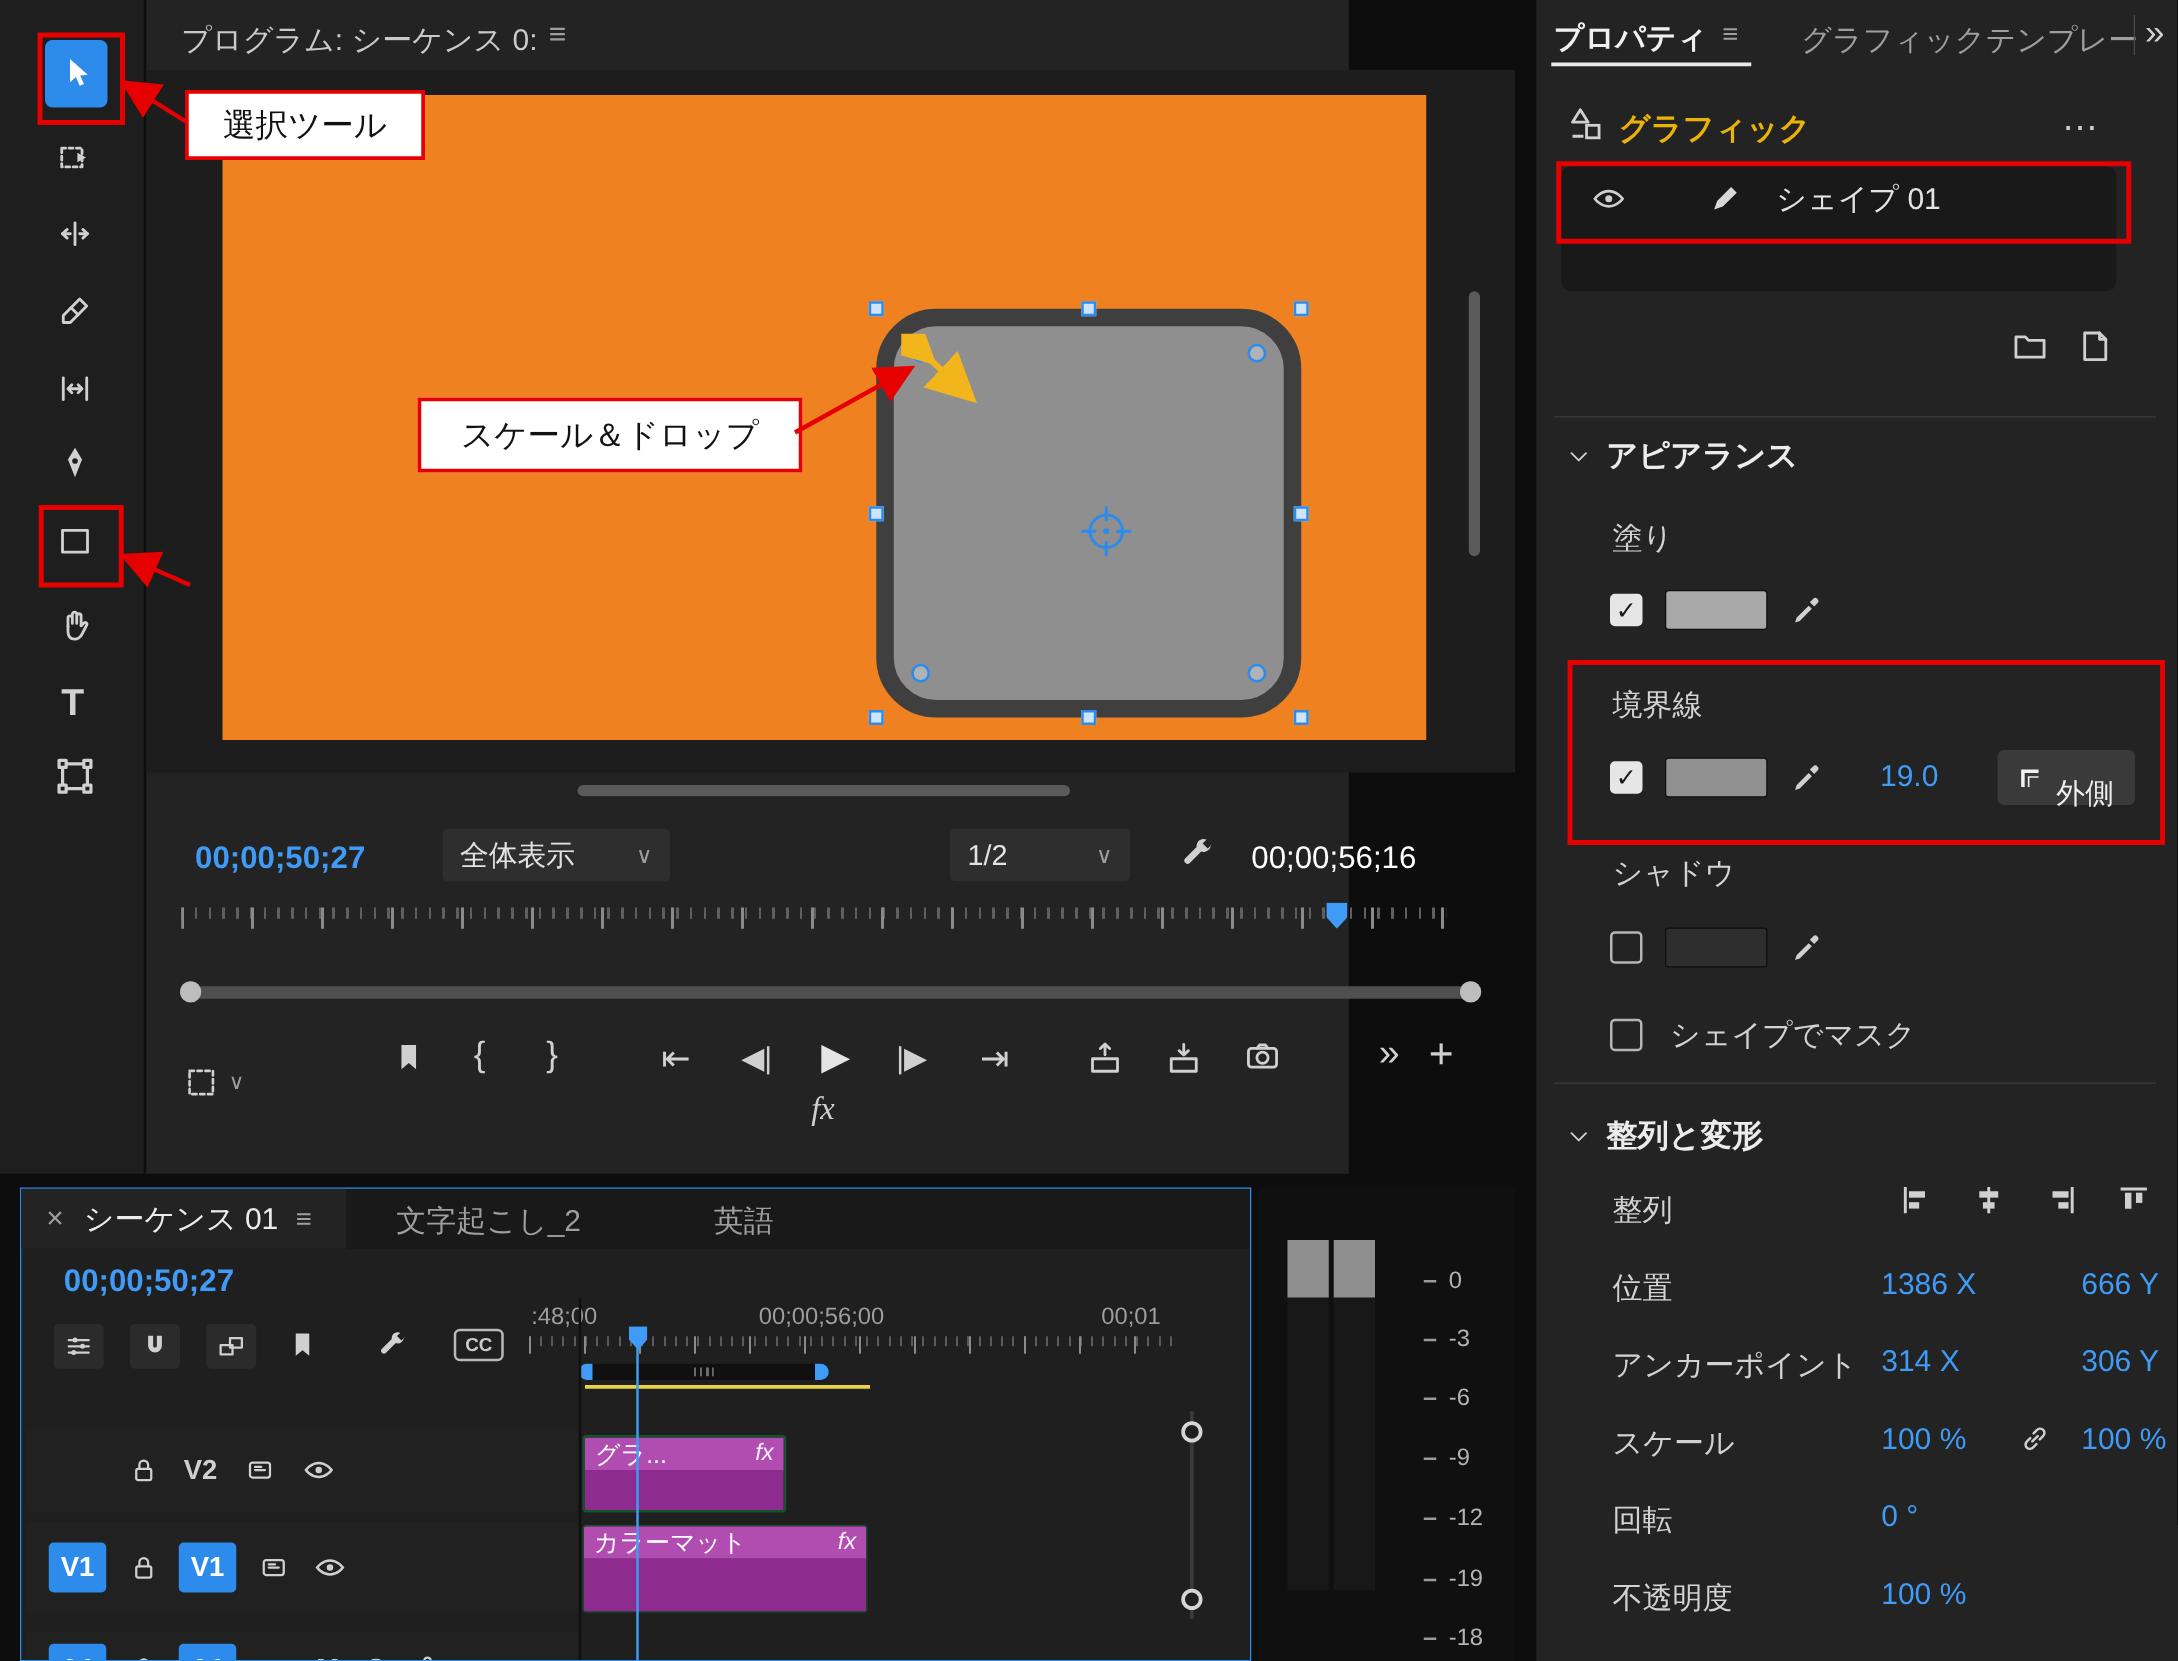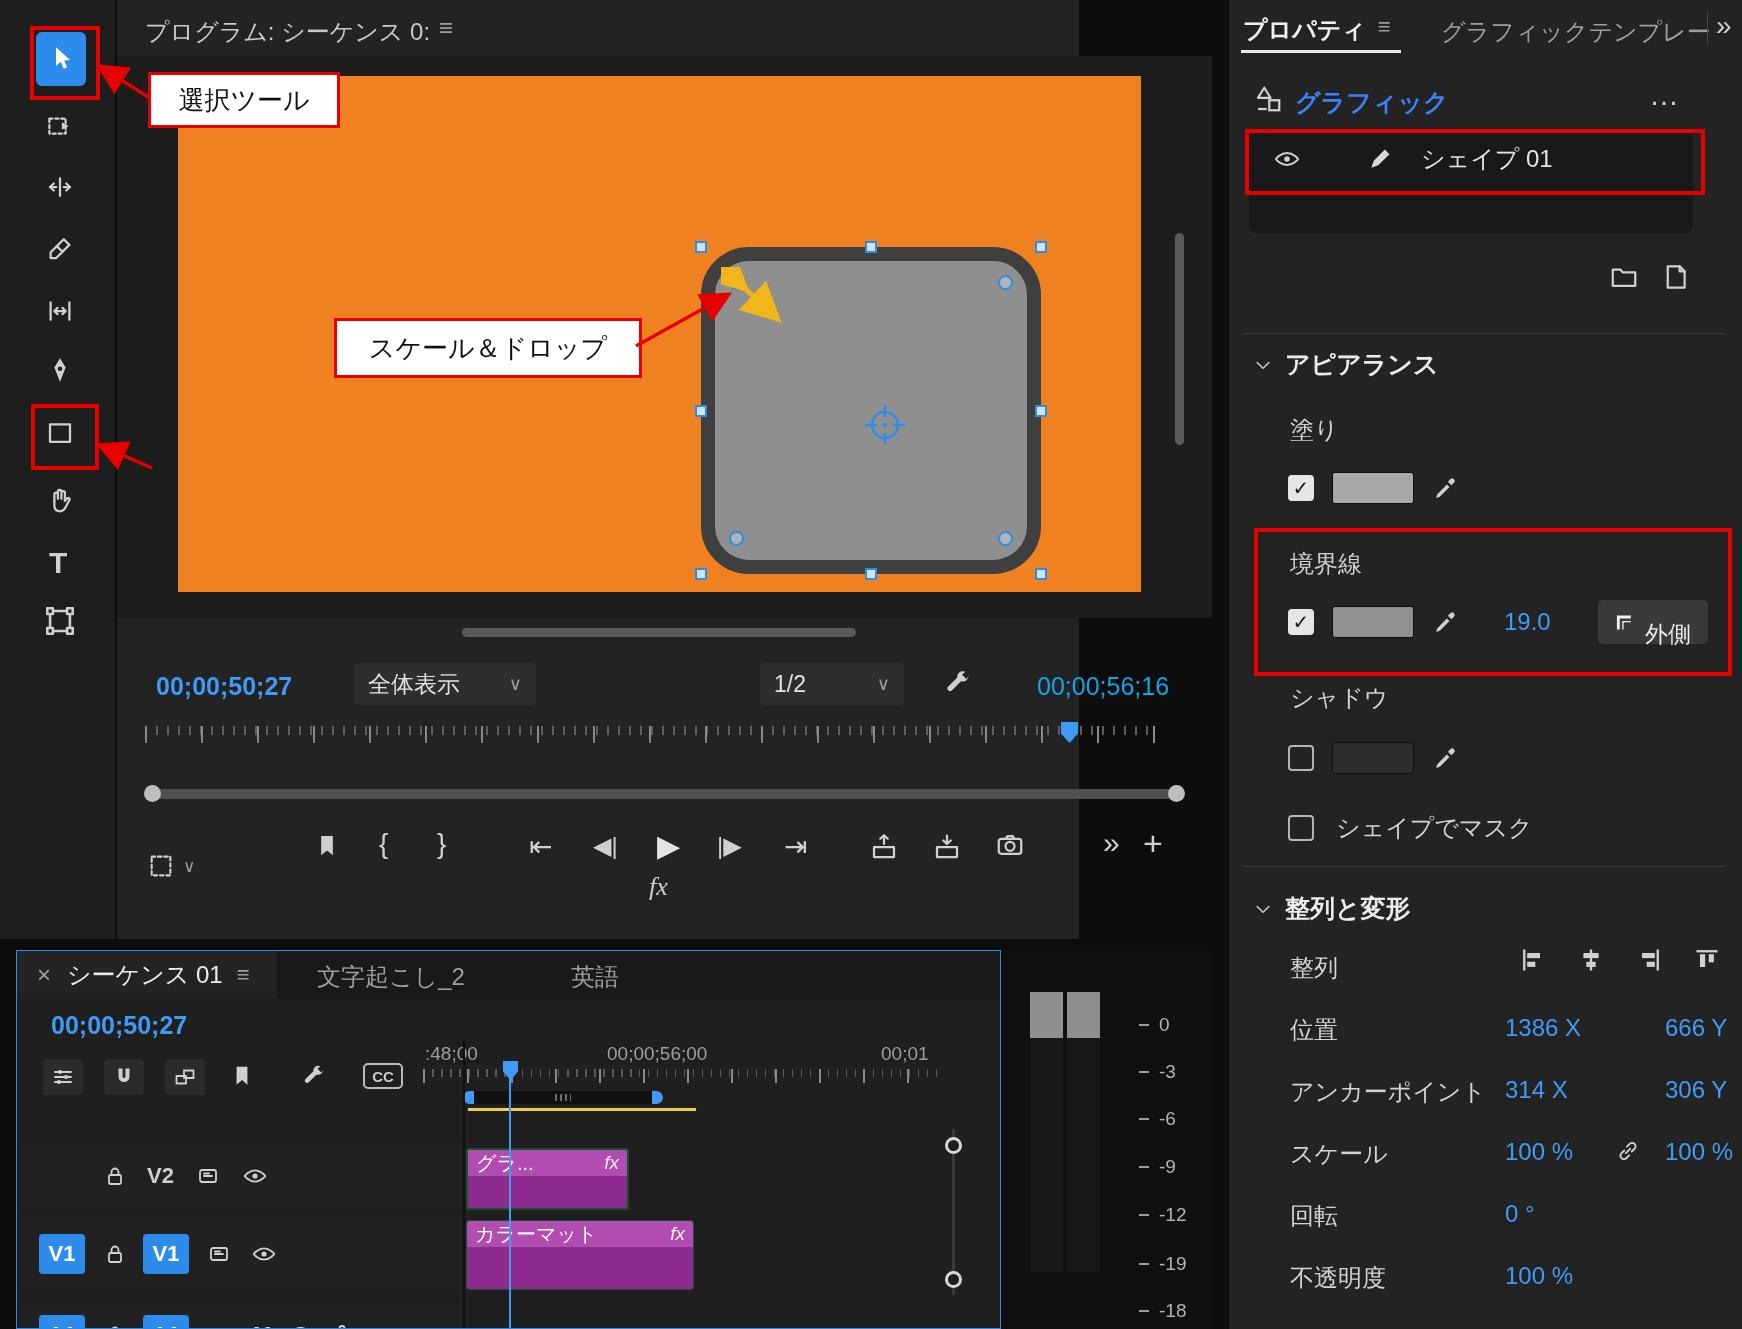--- a/index.html
+++ b/index.html
@@ -4,21 +4,21 @@
 <style>
   html,body{margin:0;padding:0;background:#0d0d0d;}
   #root{position:relative;width:1742px;height:1329px;background:#0d0d0d;
         font-family:"Liberation Sans","DejaVu Sans",sans-serif;color:#c9c9c9;overflow:hidden;}
   .abs{position:absolute;}
   .panel{position:absolute;background:#232323;}
   .lbl{font-size:24px;color:#d2d2d2;white-space:nowrap;}
   .dim{color:#9e9e9e;}
   .val{font-size:24px;color:#3f9bf5;white-space:nowrap;}
   .tc{font-weight:bold;font-size:25px;color:#3f9bf5;white-space:nowrap;}
-  .tcw{font-size:25px;color:#0ea5e9;white-space:nowrap;margin-left:36px;}
+  .tcw{font-size:25px;color:#ffffff;white-space:nowrap;}
   .redbox{position:absolute;border:4px solid #e60000;z-index:35;pointer-events:none;}
   .ann{position:absolute;background:#ffffff;border:3px solid #e60000;color:#111;
        font-size:26px;display:flex;align-items:center;justify-content:center;z-index:40;white-space:nowrap;}
   .ddl{position:absolute;background:#2e2e2e;border-radius:4px;display:flex;align-items:center;
        justify-content:space-between;padding:0 14px;color:#e2e2e2;font-size:23px;box-sizing:border-box;}
   .chk{width:26px;height:26px;border-radius:4px;display:flex;align-items:center;justify-content:center;
        font-size:20px;box-sizing:border-box;}
   .chk.on{background:#e6e6e6;color:#1b1b1b;border:2px solid #e6e6e6;font-weight:bold;}
   .chk.off{background:transparent;border:2px solid #b5b5b5;color:transparent;}
   .swatch{width:80px;height:30px;border-radius:3px;border:1px solid #0e0e0e;}
@@ -297,21 +297,21 @@
     <div class="abs" style="left:478px;top:12px;width:1px;height:32px;background:#4a4a4a;"></div>
     <div class="abs glyph" style="left:487px;top:10px;font-size:28px;color:#d0d0d0;">
       <span>»</span>
     </div>
 
     <svg class="abs icon" width="30" height="30" viewBox="0 0 24 24" style="left:24px;top:84px;">
       <path d="M9 3l5 8H4z" style="fill:none;stroke:#d0d0d0;stroke-width:1.8;stroke-linejoin:round"></path>
       <rect x="13" y="13" width="8" height="8" style="fill:none;stroke:#d0d0d0;stroke-width:1.8"></rect>
       <path d="M4 20h7" style="stroke:#d0d0d0;stroke-width:1.8"></path>
     </svg>
-    <div class="abs" style="left:66px;top:86px;font-size:25px;font-weight:bold;color:#3b82f6;">
+    <div class="abs" style="left:66px;top:86px;font-size:25px;font-weight:bold;color:#eab308;">
       <span>グラフィック</span>
     </div>
     <div class="abs glyph" style="left:420px;top:78px;font-size:30px;color:#cfcfcf;">
       <span>…</span>
     </div>
 
     <div class="abs" style="left:20px;top:133px;width:444px;height:100px;background:#191919;border-radius:8px;">
       <div class="abs" style="left:0;top:0;width:444px;height:52px;display:flex;align-items:center;">
         <svg class="icon" width="28" height="28" viewBox="0 0 24 24" style="margin-left:24px;">
           <path d="M2.5 12s3.6-5.2 9.5-5.2 9.5 5.2 9.5 5.2-3.6 5.2-9.5 5.2S2.5 12 2.5 12z" style="fill:none;stroke:#cfcfcf;stroke-width:1.8"></path>

